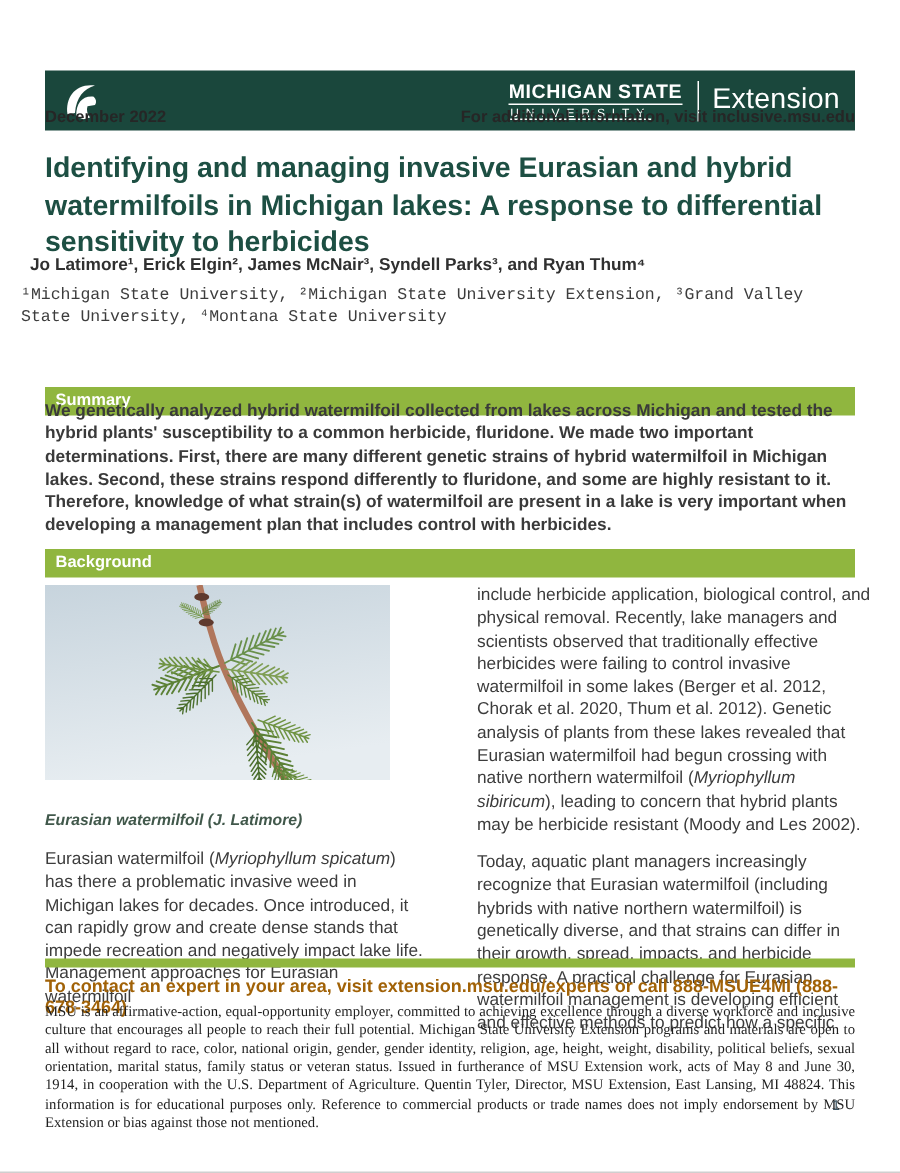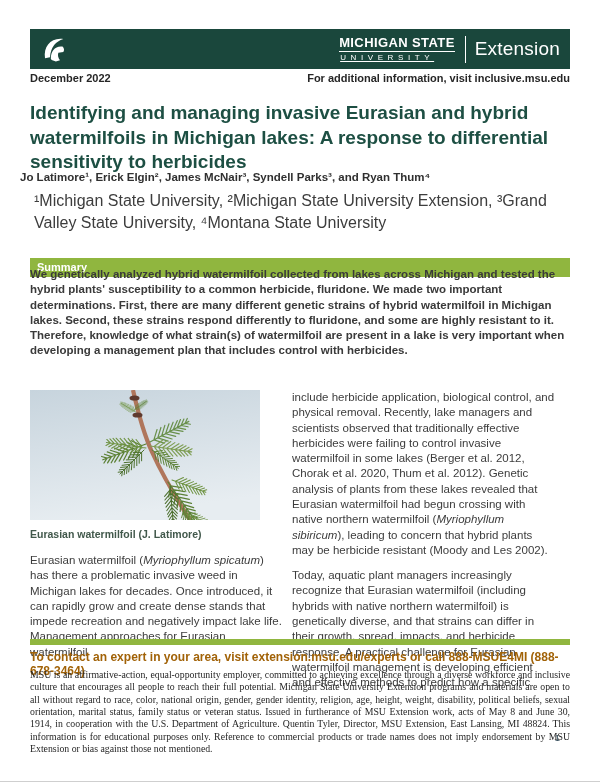--- a/index.html
+++ b/index.html
@@ -5,21 +5,21 @@
   * { margin:0; padding:0; box-sizing:border-box; }
   html,body { background:#fff; }
   .page {
     position:relative; width:600px; height:782px; background:#fff;
     font-family:"Liberation Sans","DejaVu Sans",sans-serif;
     border-bottom:1px solid #cfcfcf;
     overflow:hidden;
   }
   
   .masthead {
-    position:absolute; left:30px; top:29px; width:540px; height:40px;
+    position:absolute; left:30px; top:47px; width:540px; height:40px;
     background:#1A473C; display:flex; align-items:center;
     justify-content:space-between; padding:0 10px;
   }
   .spartan { display:block; }
   .brand { display:flex; align-items:center; color:#fff; }
   .wordmark { text-align:left; }
   .wm1 {
     font-size:13px; font-weight:bold; letter-spacing:0.4px;
     border-bottom:1.5px solid #fff; padding-bottom:1px; line-height:1.05;
   }
@@ -35,41 +35,41 @@
   
   .title {
     position:absolute; left:30px; top:101px; width:540px;
     font-size:19px; line-height:1.29; font-weight:bold; color:#1D4F43;
   }
   .authors {
     position:absolute; left:20px; top:171px; width:540px;
     font-size:11.5px; font-weight:bold; color:#303030;
   }
   .affils {
-    position:absolute; left:34px; top:190px; width:540px;
-    font-size:16px; line-height:1.4; color:#3d3d3d;
+    position:absolute; left:14px; top:190px; width:540px;
+    font-size:11px; line-height:1.4; color:#3d3d3d;font-family:Liberation Mono, monospace;
   }
   
   .section-bar {
     position:absolute; left:30px; width:540px; height:19px;
     background:#90B63F; color:#fff; font-size:11px; font-weight:bold;
     line-height:19px; padding-left:7px;
   }
   .bar-summary { top:258px; }
   .bar-background { top:366px; }
   .summary-text {
     position:absolute; left:30px; top:267px; width:540px;
     font-size:11.5px; font-weight:bold; line-height:1.33; color:#3a3a3a;
   }
   
   .columns { position:absolute; left:30px; top:390px; width:540px; }
   .col-left  { position:absolute; left:0; top:0; width:253px; }
-  .col-right { position:absolute; left:262px; top:0; width:263px; }
+  .col-right { position:absolute; left:288px; top:0; width:263px; }
   .photo { width:230px; height:130px; display:block; }
-  .caption { margin-top:8px; font-size:10.5px; font-weight:bold; color:#41584B; }
+  .caption { margin-top:21px; font-size:10.5px; font-weight:bold; color:#41584B;font-style:italic; }
   .body-p { font-size:11.5px; line-height:1.33; color:#3c3c3c; }
   .col-left .body-p { margin-top:13px; }
   .col-right .body-p + .body-p { margin-top:10px; }
   
   .contact-rule {
     position:absolute; left:30px; top:639px; width:540px; height:6px; background:#90B63F;
   }
   .contact-line {
     position:absolute; left:30px; top:650px; width:540px;
     font-size:12px; font-weight:bold; color:#a16207;
@@ -111,20 +111,23 @@
 
   <h1 class="title">Identifying and managing invasive Eurasian and hybrid watermilfoils in Michigan lakes: A response to differential sensitivity to herbicides</h1>
   <p class="authors">Jo Latimore¹, Erick Elgin², James McNair³, Syndell Parks³, and Ryan Thum⁴</p>
   <p class="affils">¹Michigan State University, ²Michigan State University Extension, ³Grand Valley State University, ⁴Montana State University</p>
 
   <div class="section-bar bar-summary">
     <span>Summary</span>
   </div>
   <p class="summary-text">We genetically analyzed hybrid watermilfoil collected from lakes across Michigan and tested the hybrid plants' susceptibility to a common herbicide, fluridone. We made two important determinations. First, there are many different genetic strains of hybrid watermilfoil in Michigan lakes. Second, these strains respond differently to fluridone, and some are highly resistant to it. Therefore, knowledge of what strain(s) of watermilfoil are present in a lake is very important when developing a management plan that includes control with herbicides.</p>
 
+  <div class="section-bar bar-background">
+    <span>Background</span>
+  </div>
 
   <div class="columns">
     <div class="col-left">
       <svg class="photo" width="230" height="130" viewBox="0 0 230 130" aria-hidden="true">
         <defs>
           <linearGradient id="waterbg" x1="0" y1="0" x2="0.25" y2="1">
             <stop offset="0" stop-color="#c7d4dd"></stop>
             <stop offset="1" stop-color="#e7edf1"></stop>
           </linearGradient>
           <g id="frond" fill="none" stroke-linecap="round" stroke-width="1.1">

